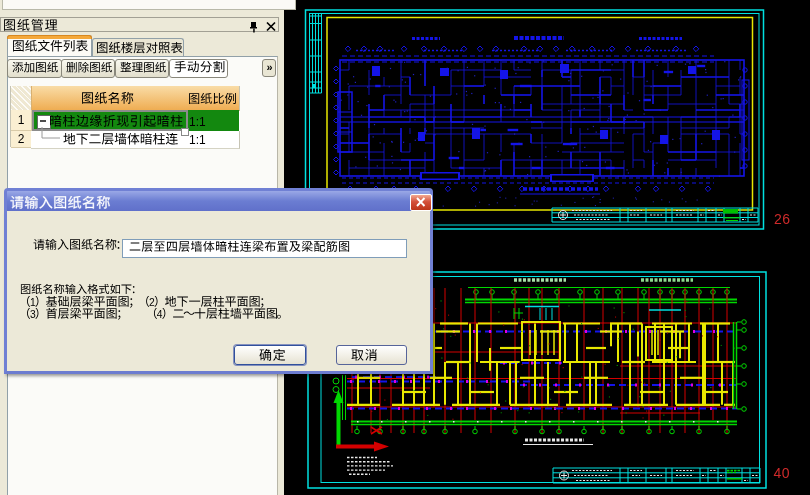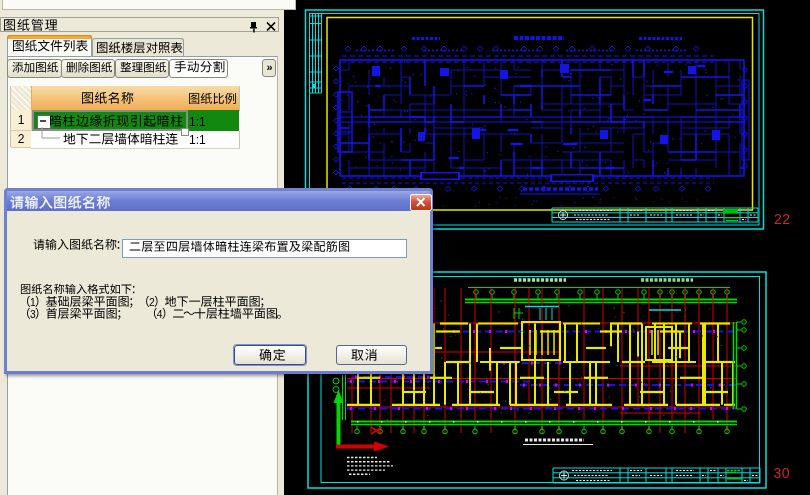--- a/index.html
+++ b/index.html
@@ -1381,22 +1381,22 @@
       <use href="#u786E" transform="translate(0.0 10.7) scale(13.000)"></use>
       <use href="#u5B9A" transform="translate(13.7 10.7) scale(13.000)"></use>
     </g>
   </svg>
 <svg class="abs" style="left:351px;top:348.5px;z-index:11;" width="31" height="15">
     <g fill="#000">
       <use href="#u53D6" transform="translate(0.0 10.7) scale(13.000)"></use>
       <use href="#u6D88" transform="translate(13.7 10.7) scale(13.000)"></use>
     </g>
   </svg>
-<span class="rednum" style="left:774px;top:211px;">22</span>
-<span class="rednum" style="left:773.5px;top:465px;">30</span>
+<span class="rednum" style="left:774px;top:211px;">26</span>
+<span class="rednum" style="left:773.5px;top:465px;">40</span>
 <svg width="0" height="0" style="position:absolute">
     <defs>
       <path id="u3002" transform="scale(.001 -.001)" d="M194 244C111 244 42 176 42 92C42 7 111 -61 194 -61C279 -61 347 7 347 92C347 176 279 244 194 244ZM194 -10C139 -10 93 35 93 92C93 147 139 193 194 193C251 193 296 147 296 92C296 35 251 -10 194 -10Z"></path>
       <path id="u4E00" transform="scale(.001 -.001)" d="M44 431V349H960V431Z"></path>
       <path id="u4E0B" transform="scale(.001 -.001)" d="M55 766V691H441V-79H520V451C635 389 769 306 839 250L892 318C812 379 653 469 534 527L520 511V691H946V766Z"></path>
       <path id="u4E8C" transform="scale(.001 -.001)" d="M141 697V616H860V697ZM57 104V20H945V104Z"></path>
       <path id="u4EF6" transform="scale(.001 -.001)" d="M317 341V268H604V-80H679V268H953V341H679V562H909V635H679V828H604V635H470C483 680 494 728 504 775L432 790C409 659 367 530 309 447C327 438 359 420 373 409C400 451 425 504 446 562H604V341ZM268 836C214 685 126 535 32 437C45 420 67 381 75 363C107 397 137 437 167 480V-78H239V597C277 667 311 741 339 815Z"></path>
       <path id="u4F53" transform="scale(.001 -.001)" d="M251 836C201 685 119 535 30 437C45 420 67 380 74 363C104 397 133 436 160 479V-78H232V605C266 673 296 745 321 816ZM416 175V106H581V-74H654V106H815V175H654V521C716 347 812 179 916 84C930 104 955 130 973 143C865 230 761 398 702 566H954V638H654V837H581V638H298V566H536C474 396 369 226 259 138C276 125 301 99 313 81C419 177 517 342 581 518V175Z"></path>
       <path id="u4F8B" transform="scale(.001 -.001)" d="M690 724V165H756V724ZM853 835V22C853 6 847 1 831 0C814 0 761 -1 701 2C712 -20 723 -52 727 -72C803 -73 854 -71 883 -58C912 -47 924 -25 924 22V835ZM358 290C393 263 435 228 465 199C418 98 357 22 285 -23C301 -37 323 -63 333 -81C487 26 591 235 625 554L581 565L568 563H440C454 612 466 662 476 714H645V785H297V714H403C373 554 323 405 250 306C267 295 296 271 308 260C352 322 389 403 419 494H548C537 411 518 335 494 268C465 293 429 320 399 341ZM212 839C173 692 109 548 33 453C45 434 65 393 71 376C96 408 120 444 142 483V-78H212V626C238 689 261 755 280 820Z"></path>
       <path id="u5165" transform="scale(.001 -.001)" d="M295 755C361 709 412 653 456 591C391 306 266 103 41 -13C61 -27 96 -58 110 -73C313 45 441 229 517 491C627 289 698 58 927 -70C931 -46 951 -6 964 15C631 214 661 590 341 819Z"></path>

